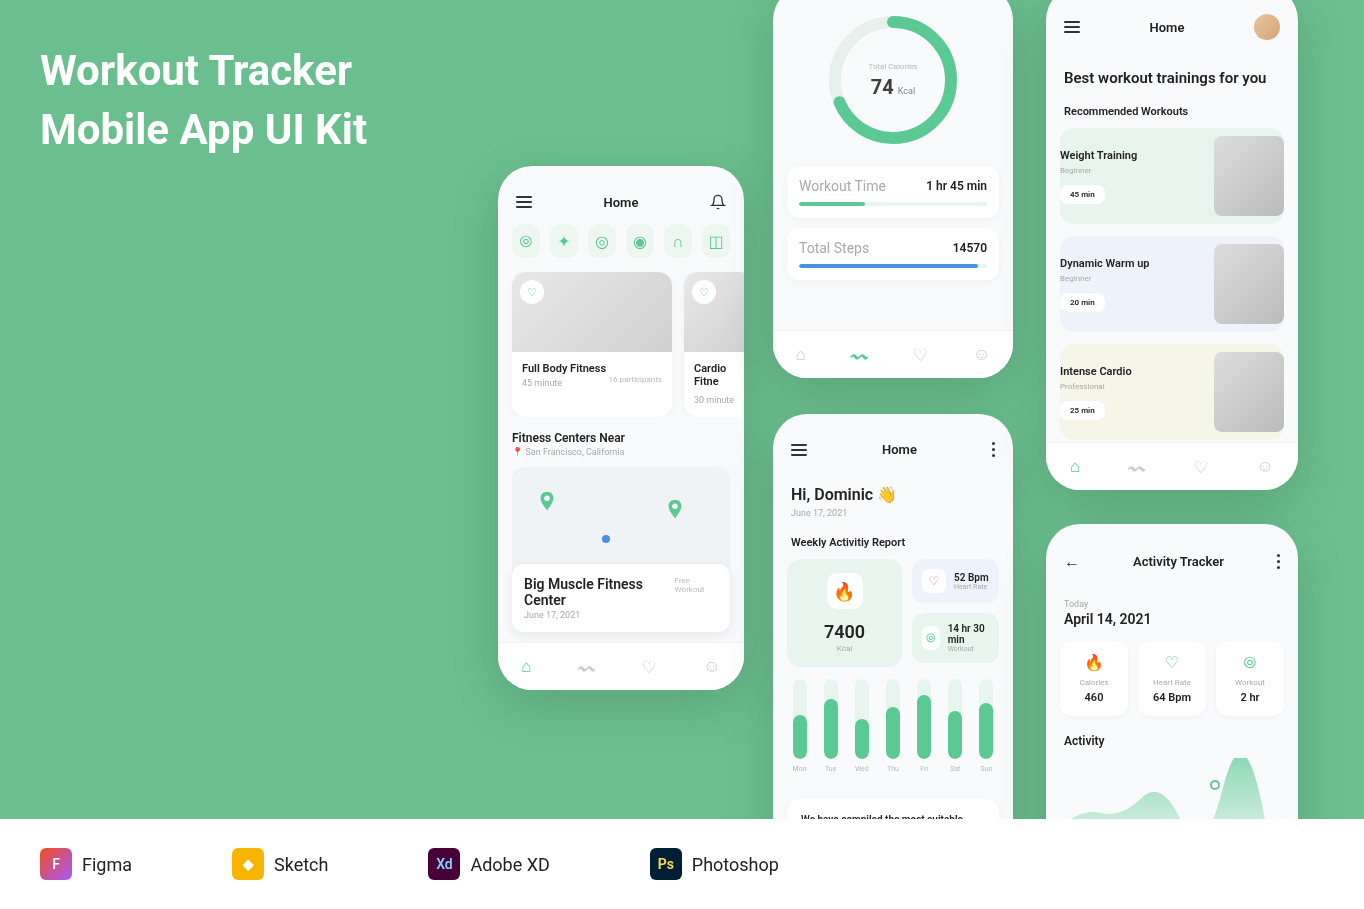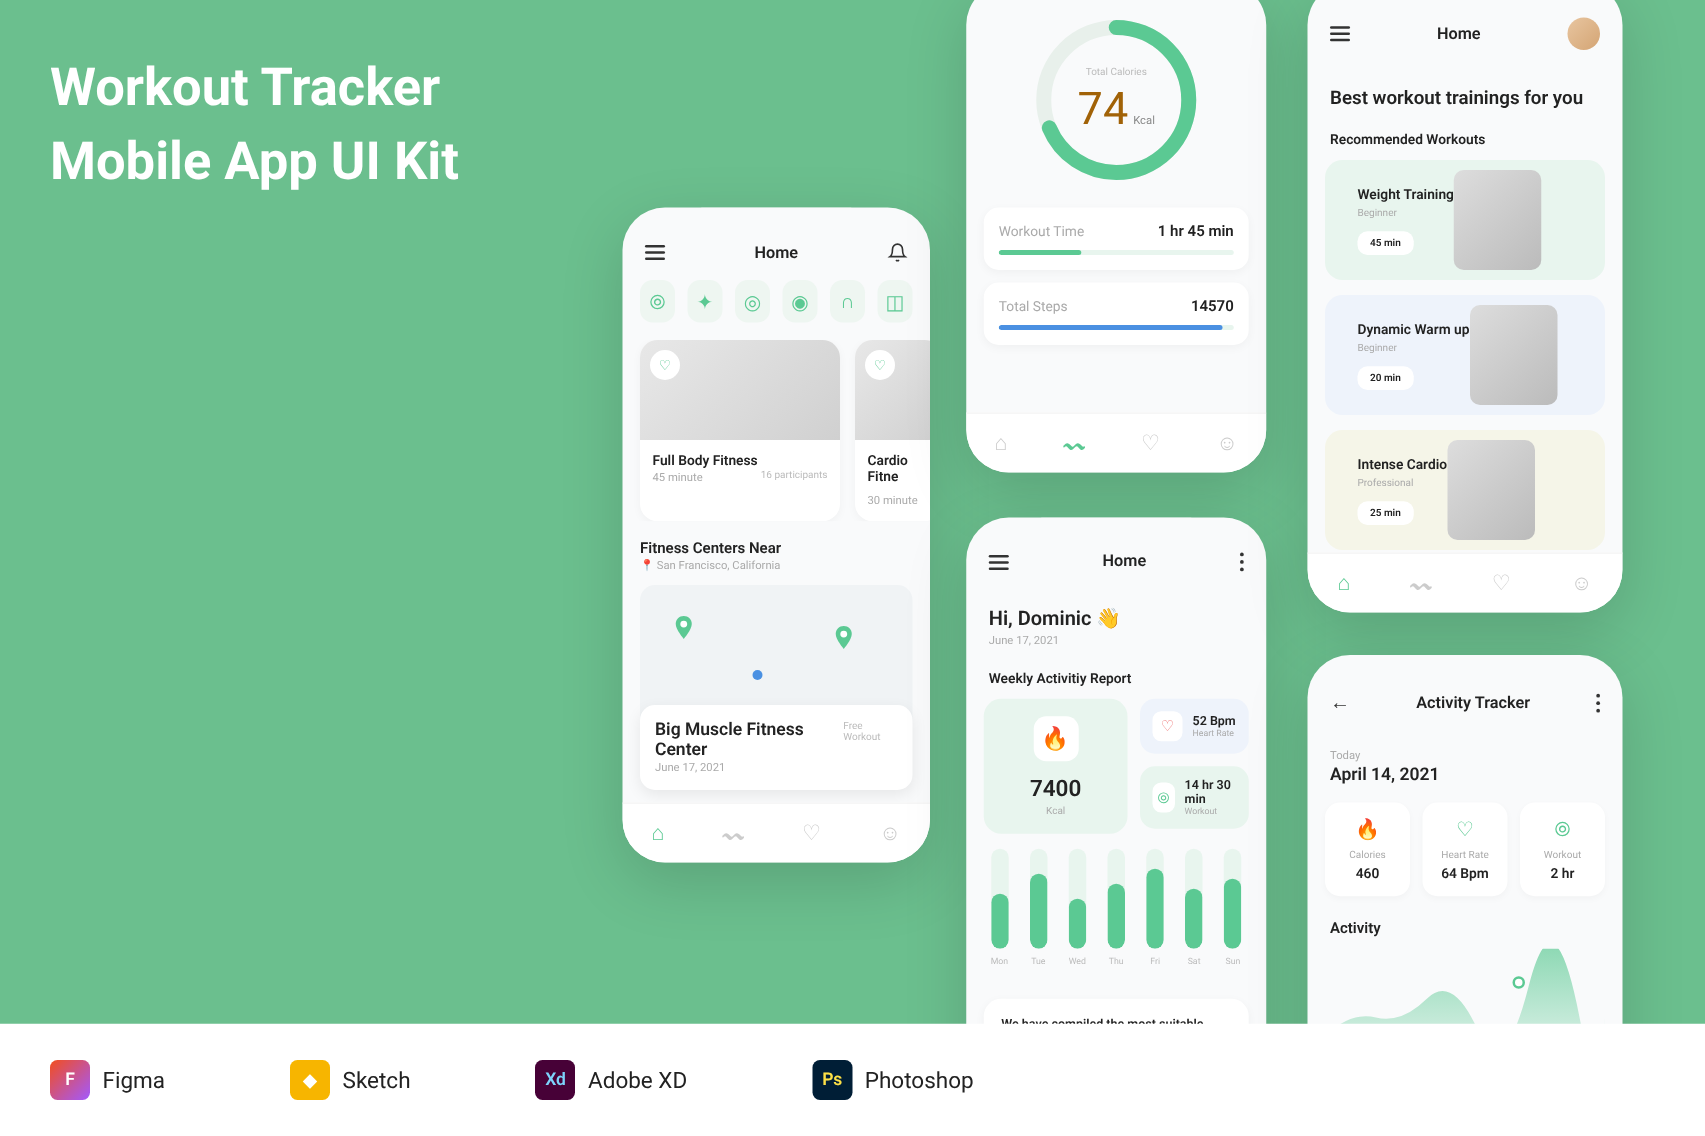--- a/index.html
+++ b/index.html
@@ -33,25 +33,25 @@
 .map-card-t{font-size:14px;font-weight:600;color:#222}
 .map-card-s{font-size:9px;color:#aaa;margin-top:2px}
 .map-card-f{font-size:8px;color:#bbb;float:right}
 .bottom-nav{position:absolute;bottom:0;left:0;right:0;height:48px;display:flex;align-items:center;justify-content:space-around;background:#fff;border-top:1px solid #f3f3f3}
 .nav-ic{color:#ccc;font-size:17px}
 .nav-ic.active{color:#5bc993}
 .donut{width:140px;height:140px;margin:24px auto 16px;position:relative}
 .donut svg{transform:rotate(-90deg)}
 .donut-c{position:absolute;inset:0;display:flex;flex-direction:column;align-items:center;justify-content:center}
 .donut-l{font-size:8px;color:#bbb;margin-bottom:4px}
-.donut-v{font-size:36px;font-weight:400;color:#a16207}
+.donut-v{font-size:20px;font-weight:700;color:#404040}
 .donut-u{font-size:9px;color:#888;margin-left:4px}
 .stat-card{margin:10px 14px;background:#fff;border-radius:12px;padding:12px;box-shadow:0 2px 8px rgba(0,0,0,0.04)}
 .stat-row{display:flex;justify-content:space-between;align-items:center;margin-bottom:8px}
-.stat-l{font-size:11px;color:#aaa}
+.stat-l{font-size:14px;color:#aaa}
 .stat-v{font-size:12px;font-weight:600;color:#222}
 .prog{height:4px;background:#e8f5ee;border-radius:2px;overflow:hidden}
 .prog-f{height:100%;background:#5bc993;border-radius:2px}
 .greeting{padding:14px 18px 4px;font-size:16px;font-weight:600;color:#222}
 .greeting-d{padding:0 18px;font-size:9px;color:#aaa}
 .report-t{padding:18px 18px 10px;font-size:11px;font-weight:600;color:#222}
 .report-grid{display:flex;gap:10px;padding:0 14px}
 .big-stat{flex:1;background:#e8f5ee;border-radius:14px;padding:14px;text-align:center}
 .big-stat-ic{width:36px;height:36px;background:#fff;border-radius:10px;margin:0 auto 12px;display:flex;align-items:center;justify-content:center;color:#5bc993;font-size:18px}
 .big-stat-v{font-size:18px;font-weight:600;color:#222}
@@ -65,21 +65,21 @@
 .bars{display:flex;justify-content:space-between;padding:14px;gap:6px;align-items:end;height:120px}
 .bar-col{display:flex;flex-direction:column;align-items:center;gap:6px;flex:1}
 .bar-bg{width:14px;height:80px;background:#e8f5ee;border-radius:8px;display:flex;align-items:end;overflow:hidden}
 .bar-f{width:100%;background:#5bc993;border-radius:8px}
 .bar-l{font-size:7px;color:#bbb}
 .try-card{margin:12px 14px;background:#fff;border-radius:14px;padding:14px;box-shadow:0 2px 8px rgba(0,0,0,0.04)}
 .try-t{font-size:10px;font-weight:600;color:#222;margin-bottom:14px;line-height:1.4}
 .try-btn{background:#5bc993;color:#fff;border-radius:24px;padding:12px;text-align:center;font-size:10px;font-weight:600;letter-spacing:1px}
 .hero-t{padding:14px 18px 4px;font-size:15px;font-weight:600;color:#222;line-height:1.4}
 .rec-t{padding:12px 18px 10px;font-size:11px;font-weight:600;color:#222}
-.rec-card{margin:0 14px 12px;border-radius:14px;padding:26px;display:flex;justify-content:flex-start;align-items:center;height:96px}
+.rec-card{margin:0 14px 12px;border-radius:14px;padding:0;display:flex;justify-content:space-between;align-items:center;height:96px}
 .rec-info{display:flex;flex-direction:column;gap:4px}
 .rec-name{font-size:11px;font-weight:600;color:#222}
 .rec-level{font-size:8px;color:#aaa}
 .rec-dur{background:#fff;border-radius:8px;padding:5px 10px;font-size:8px;font-weight:600;color:#222;align-self:start;margin-top:6px}
 .rec-img{width:70px;height:80px;background:linear-gradient(135deg,#ddd,#bbb);border-radius:8px}
 .avatar{width:26px;height:26px;border-radius:50%;background:linear-gradient(135deg,#e8c5a0,#d4a574)}
 .today-l{padding:14px 18px 2px;font-size:9px;color:#aaa}
 .today-d{padding:0 18px 14px;font-size:14px;font-weight:600;color:#222}
 .metric-row{display:flex;gap:10px;padding:0 14px}
 .metric{flex:1;background:#fff;border-radius:12px;padding:12px;text-align:center;box-shadow:0 2px 6px rgba(0,0,0,0.03)}

